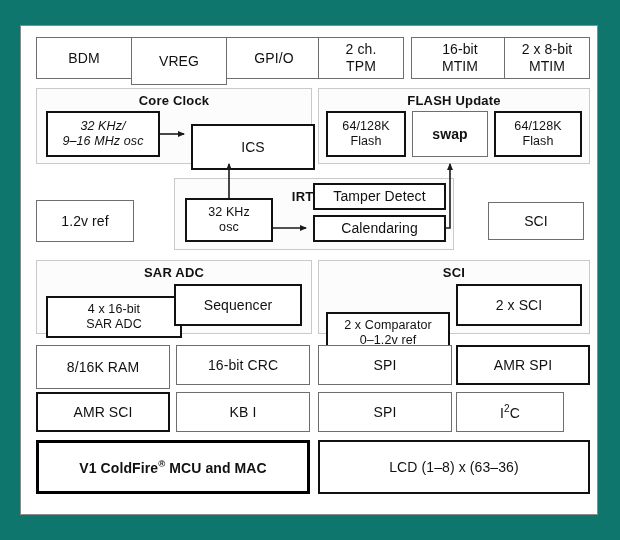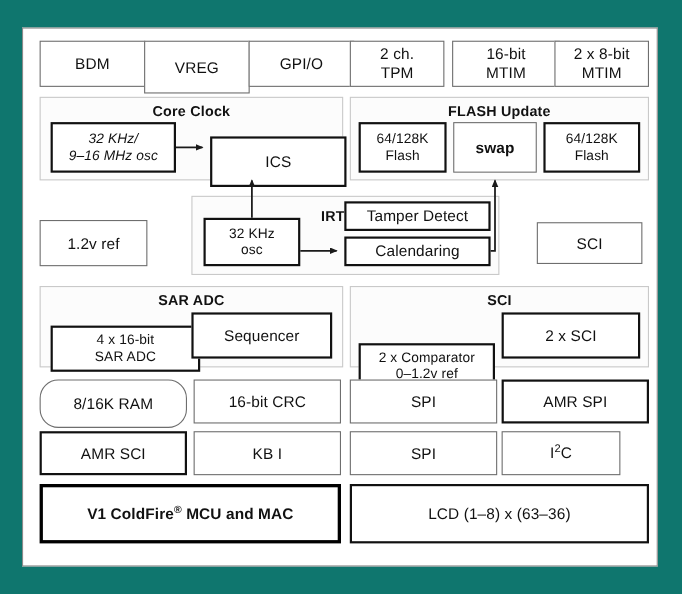--- a/index.html
+++ b/index.html
@@ -221,21 +221,21 @@
   <div class="blk thick" style="left:326px; top:284px; width:124px; height:42px;margin-top:28px;">
     <span>
       <span class="ml">2 x Comparator</span>
       <span class="ml">0–1.2v ref</span>
     </span>
   </div>
   <div class="blk thick bigtext" style="left:456px; top:284px; width:126px; height:42px;">
     <span>2 x SCI</span>
   </div>
 
-  <div class="blk bigtext" style="left:36px; top:345px; width:134px; height:44px;border-radius:17px;">
+  <div class="blk bigtext" style="left:36px; top:345px; width:134px; height:44px;">
     <span>8/16K RAM</span>
   </div>
   <div class="blk bigtext" style="left:176px; top:345px; width:134px; height:40px;">
     <span>16-bit CRC</span>
   </div>
   <div class="blk bigtext" style="left:318px; top:345px; width:134px; height:40px;">
     <span>SPI</span>
   </div>
   <div class="blk thick bigtext" style="left:456px; top:345px; width:134px; height:40px;">
     <span>AMR SPI</span>

